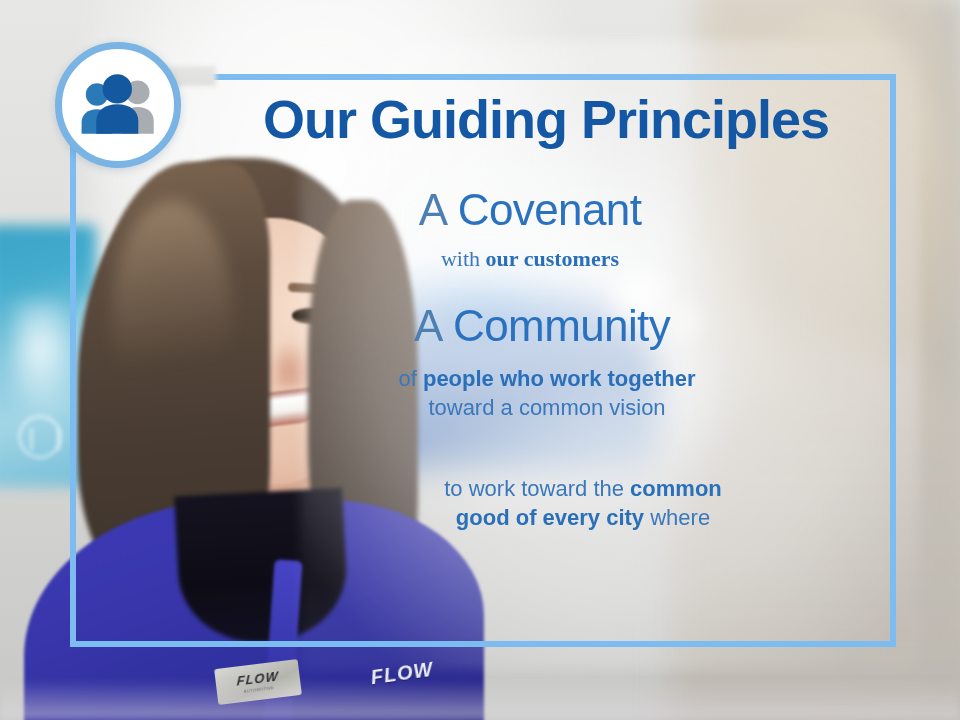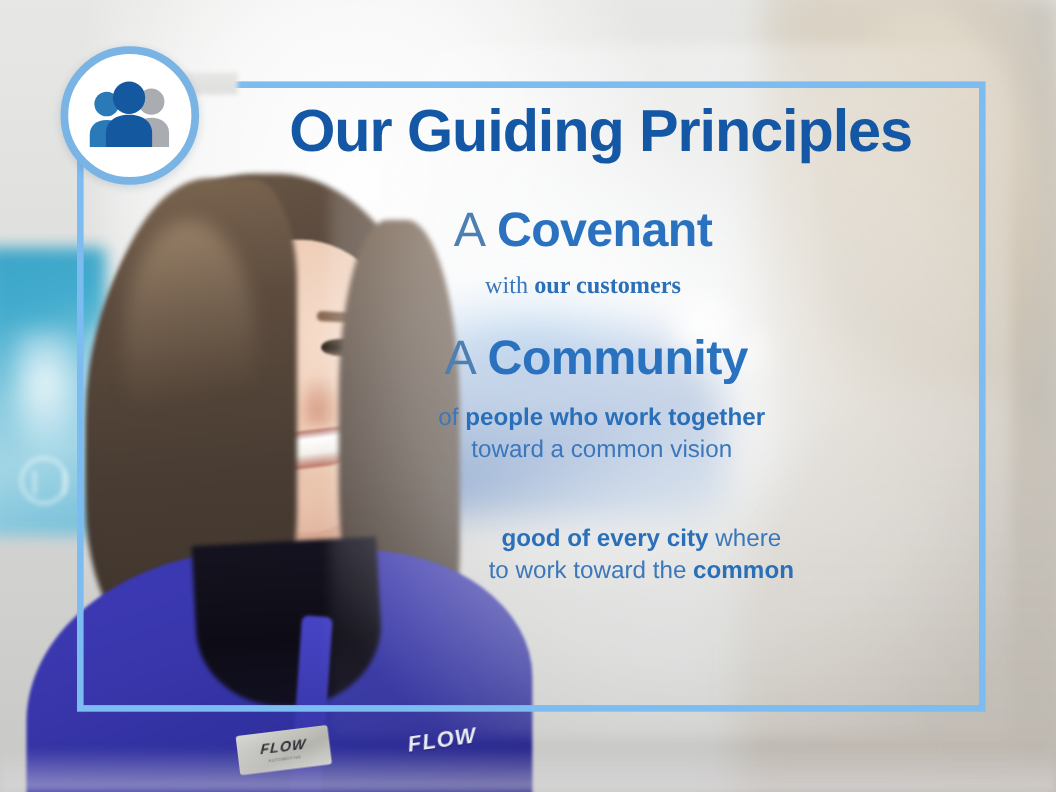--- a/index.html
+++ b/index.html
@@ -287,21 +287,21 @@
   }
 
   .block { position:absolute; text-align:center; }
 
   .big-line {
     font:400 44px/1.08 "Liberation Sans", sans-serif;
     color:#4e7fb3;
     white-space:nowrap;
   }
   .big-line b {
-    font-weight:700;
+    font-weight:400;
     color:#2a72bf;
     letter-spacing:-.6px;
   }
   .sub-line {
     font:400 22px/1.32 "Liberation Sans", sans-serif;
     color:#3b77bb;
   }
   .sub-line b { font-weight:700; color:#2a6fb9; }
 
   #blk-covenant  { left:200px; top:186px; width:660px; }
@@ -404,18 +404,18 @@
       <span>A </span><b>Community</b>
     </div>
     <div class="sub-line">
       <div><span>of </span><b>people who work together</b></div>
       <div><span>toward a common vision</span></div>
     </div>
   </div>
 
   <div class="block" id="blk-commitment">
     <div class="sub-line">
+      <div><span>to work toward the </span><b>common</b></div>
       <div><b>good of every city</b><span> where</span></div>
-      <div><span>to work toward the </span><b>common</b></div>
     </div>
   </div>
 
 </div>
 
 </body></html>

